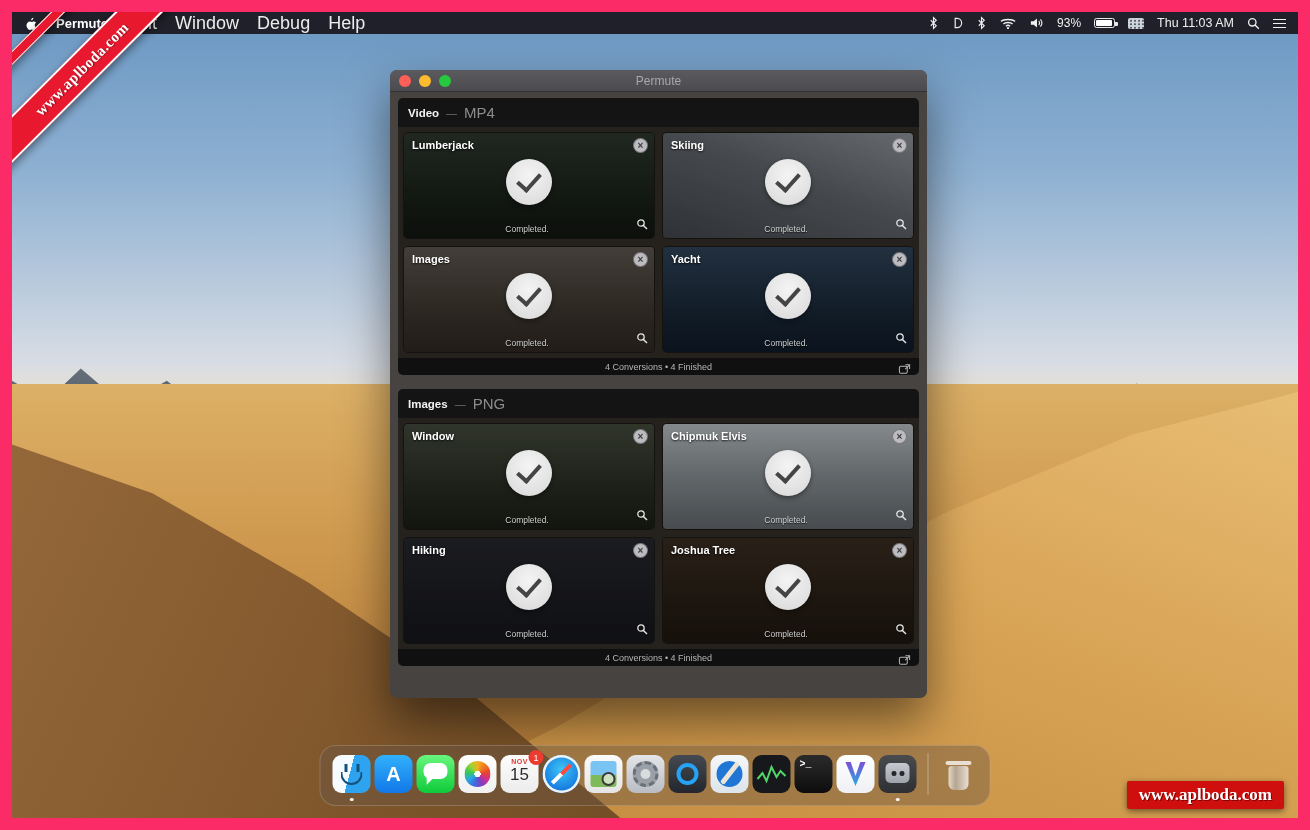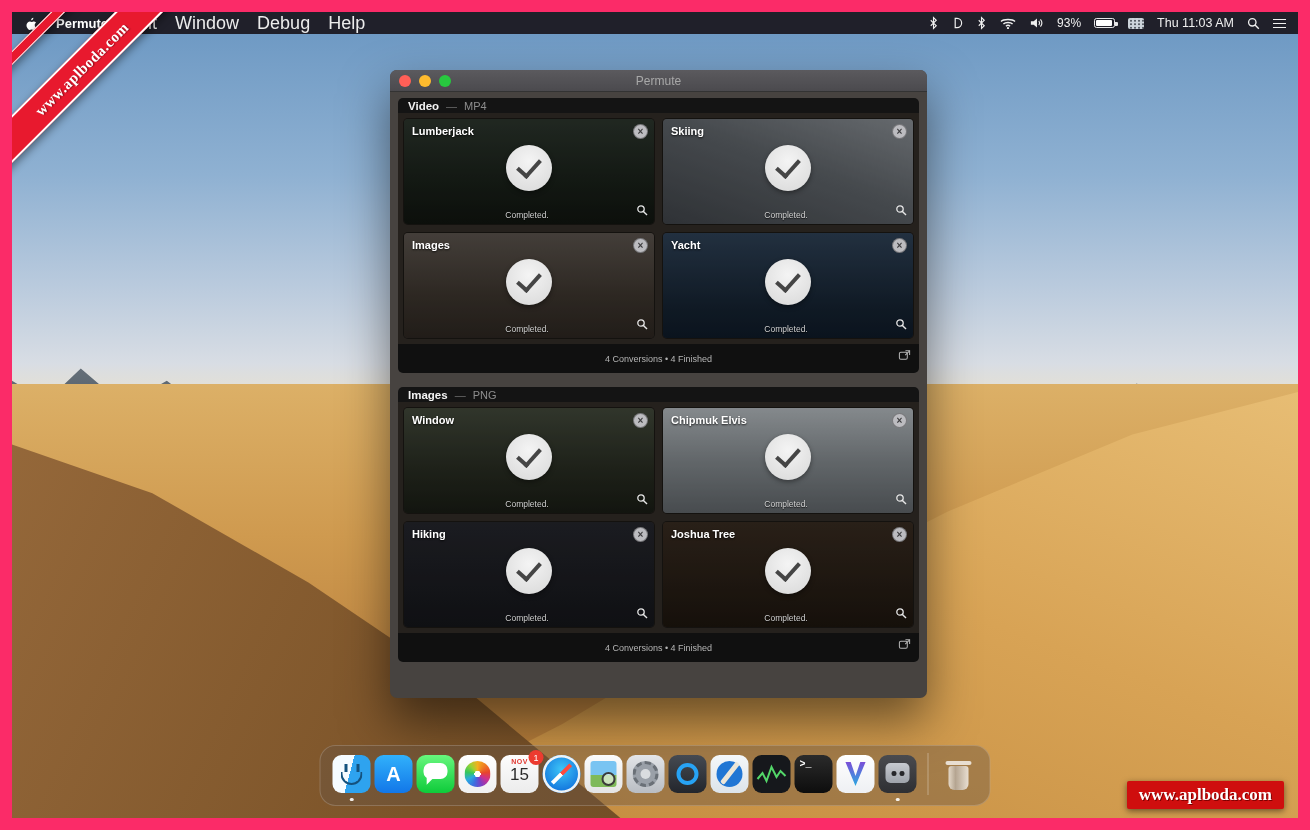--- a/index.html
+++ b/index.html
@@ -65,25 +65,25 @@
               background:linear-gradient(180deg,#5b5a5e,#4b4a4e); border-bottom:1px solid #333; }
   .traffic { position:absolute; left:9px; top:5px; display:flex; gap:8px; }
   .tl { width:12px; height:12px; border-radius:50%; display:block; }
   .tl.red { background:#ff5f57; } .tl.yellow { background:#febb2e; } .tl.green { background:#27c93f; }
   .window-title { position:absolute; left:0; right:0; top:0; height:22px; line-height:22px;
                   text-align:center; color:#a8a8a8; font-size:12px; }
 
   .window-content { flex:1; display:flex; flex-direction:column; padding-bottom:0; }
   .section { margin:6px 8px 0; }
   .section + .section { margin-top:14px; }
-  .section-header { height:15px; background:#141414; border-radius:5px 5px 0 0;
+  .section-header { height:29px; background:#141414; border-radius:5px 5px 0 0;
                     display:flex; align-items:center; gap:7px; padding:0 10px; }
   .sec-label { color:#f2f2f2; font-size:11.5px; font-weight:bold; }
   .sec-dash { color:#6f6f6f; font-size:11px; }
-  .sec-format { color:#8d8d8d; font-size:11px; }
+  .sec-format { color:#8d8d8d; font-size:15px; }
   .card-grid { background:#25211d; padding:6px; display:grid; grid-template-columns:1fr 1fr;
                grid-auto-rows:105px; gap:9px; }
   .card { position:relative; border-radius:4px; overflow:hidden; box-shadow:0 0 0 1px rgba(0,0,0,.45); }
   .thumb { position:absolute; inset:0; }
   .thumb::after { content:""; position:absolute; inset:0; background:rgba(0,0,0,.22); }
   .thumb-lumberjack { background:linear-gradient(180deg,#2a332b 0%,#1a211a 55%,#10140f 100%); }
   .thumb-skiing { background:linear-gradient(200deg,#83888d 0%,#5a5f64 45%,#3c4045 100%); }
   .thumb-sports { background:linear-gradient(180deg,#57504a 0%,#3a332c 60%,#2b2520 100%); }
   .thumb-yacht { background:linear-gradient(180deg,#2c3e52 0%,#152230 70%,#0e1926 100%); }
   .thumb-autumn { background:linear-gradient(180deg,#3f4538 0%,#262a20 60%,#181b14 100%); }
@@ -98,21 +98,21 @@
   .card-close span { line-height:1; font-weight:bold; }
   .check-badge { position:absolute; left:50%; top:47%; transform:translate(-50%,-50%); width:46px; height:46px;
                  border-radius:50%; background:radial-gradient(circle at 50% 35%,#f4f4f4,#d8d8d8); z-index:2;
                  box-shadow:0 2px 5px rgba(0,0,0,.4); }
   .check-badge::after { content:""; position:absolute; left:50%; top:46%; width:10px; height:19px;
                         border-right:4.5px solid #454545; border-bottom:4.5px solid #454545;
                         transform:translate(-50%,-55%) rotate(42deg); }
   .card-status { position:absolute; bottom:4px; left:0; right:4px; text-align:center; color:#cfcfcf;
                  font-size:8.5px; z-index:2; text-shadow:0 1px 1px rgba(0,0,0,.7); }
   .card-magnifier { position:absolute; bottom:4px; right:6px; z-index:3; }
-  .section-footer { height:29px; background:#101010; border-radius:0 0 5px 5px; position:relative;
+  .section-footer { height:17px; background:#101010; border-radius:0 0 5px 5px; position:relative;
                     display:flex; align-items:center; justify-content:center; }
   .footer-text { color:#b5b5b5; font-size:9px; }
   .footer-icon { position:absolute; right:8px; top:2.5px; }
 
   .statusbar { margin-top:auto; height:23px; flex:0 0 23px; background:#1b191d; border-radius:0 0 7px 7px;
                position:relative; display:flex; align-items:center; justify-content:center; }
   .sb-text { color:#c0c0c0; font-size:10px; }
   .sb-icons { position:absolute; right:10px; top:0; height:100%; display:flex; align-items:center; gap:12px; }
   .help-circle { width:13px; height:13px; border:1px solid #b0b0b0; border-radius:50%; color:#b0b0b0;
                  font-size:9px; display:flex; align-items:center; justify-content:center; }

